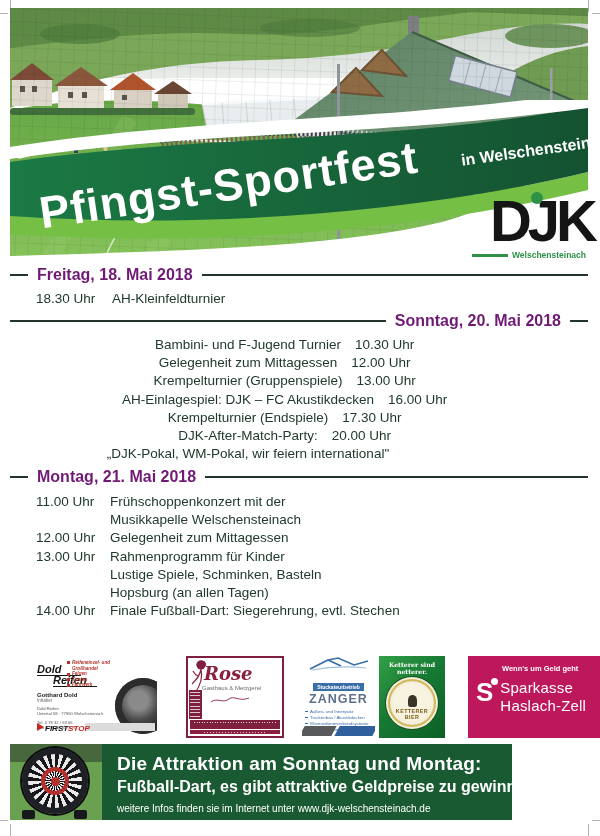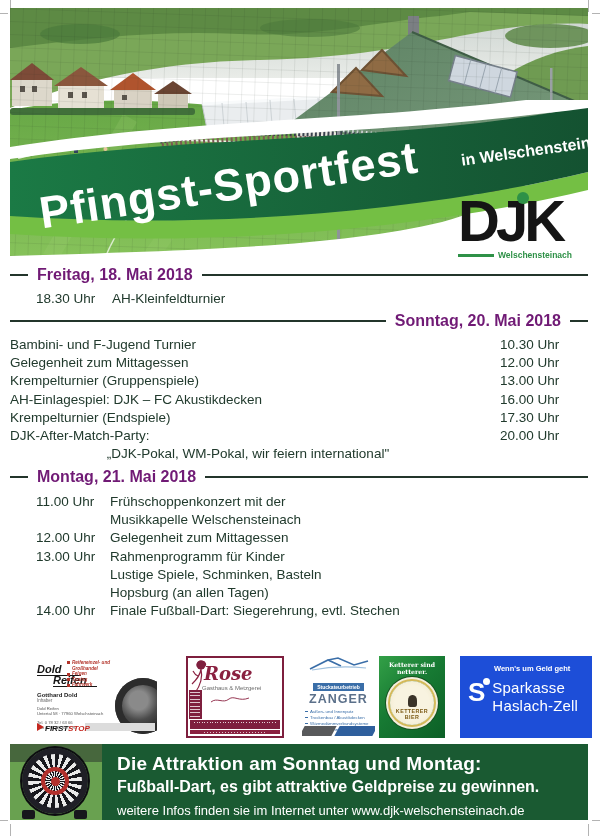--- a/index.html
+++ b/index.html
@@ -16,42 +16,42 @@
   .photo-art{position:absolute;left:0;top:0;width:100%;height:100%}
   .wave{position:absolute;left:0;bottom:0;width:100%;height:158px}
 
   .banner-title{position:absolute;left:36px;top:188px;z-index:6;color:#fff;
     font-size:45px;font-weight:bold;letter-spacing:1px;white-space:nowrap;
     transform:rotate(-8.5deg);transform-origin:0 0;}
   .banner-sub{position:absolute;left:460px;top:152px;z-index:6;color:#fff;
     font-size:16px;font-weight:bold;white-space:nowrap;
     transform:rotate(-8deg);transform-origin:0 0;}
 
-  .djk{position:absolute;left:458px;top:194px;width:122px;z-index:7;text-align:left}
+  .djk{position:absolute;left:472px;top:194px;width:122px;z-index:7;text-align:right}
   .djk-word{font-size:58px;line-height:.92;font-weight:900;color:#151515;letter-spacing:-4px}
   .djk-dot{position:absolute;left:59px;top:-2px;width:12px;height:12px;border-radius:50%;background:#2e9147}
   .djk-under{display:flex;align-items:center;margin-top:3px}
   .djk-rule{flex:0 0 36px;height:3px;background:#2e9147}
   .djk-place{margin-left:4px;font-size:8.5px;font-weight:bold;color:#2e9147;white-space:nowrap}
 
   
   .sec{position:absolute;left:10px;width:578px;color:#213a2d}
   .day-head{display:flex;align-items:center;gap:9px}
   .day-head h2{font-size:16px;font-weight:bold;color:#701a75;white-space:nowrap}
   .rule{height:2px;background:#23352b}
   .rule.sm{flex:0 0 18px}
   .rule.grow{flex:1}
 
   .sec-fri{top:266px}
   .fri-row{display:flex;margin:7px 0 0 26px;font-size:13.5px}
   .fri-row .time{flex:0 0 60px;margin-right:16px}
 
   .sec-sun{top:312px}
   .sun-rows{margin-top:6px}
-  .sun-row{display:flex;justify-content:space-between;padding-right:26px;font-size:13.5px;line-height:18.2px}
+  .sun-row{display:flex;justify-content:center;padding-right:26px;font-size:13.5px;line-height:18.2px}
   .sun-row .ev{text-align:right}
   .sun-row .tm{flex:0 0 62px;margin-left:14px}
   .sun-foot{font-size:13.5px;line-height:18.2px;text-align:center;padding-right:102px}
 
   .sec-mon{top:468px}
   .mon-rows{margin:7px 0 0 26px}
   .mon-row{display:flex;font-size:13.5px;line-height:18.2px}
   .mon-row .mtime{flex:0 0 60px;margin-right:14px}
 
   
@@ -110,41 +110,41 @@
   .c-ketterer{width:66px;margin-left:2px;background:linear-gradient(135deg,#33a047 0%,#177a33 45%,#0c5f26 100%);text-align:center}
   .kt-slogan{margin-top:5px;font-family:"DejaVu Serif",serif;font-weight:bold;font-size:6.2px;color:#fff}
   .kt-label{width:44px;height:44px;margin:6px auto 0;border-radius:50%;
     background:radial-gradient(#f8f3e0 55%,#efe5c5 100%);
     box-shadow:0 0 0 2px #d4b959,0 0 0 4px #f4efdc,0 0 0 5px #14521f;
     display:flex;flex-direction:column;align-items:center;justify-content:flex-end;padding-bottom:5px}
   .kt-fig{width:9px;height:12px;background:#3a3328;border-radius:45% 45% 25% 25%;margin-bottom:1px}
   .kt-n1,.kt-n2{font-size:5.4px;font-weight:bold;color:#7c5b16;letter-spacing:.4px;line-height:6px}
 
   
-  .c-sparkasse{width:132px;margin-left:15px;background:#1d4ed8;color:#fff}
+  .c-sparkasse{width:132px;margin-left:23px;background:#be185d;color:#fff}
   .sp-slogan{margin:8px 0 6px 34px;font-size:7.5px;font-weight:bold}
   .sp-row{display:flex;align-items:flex-start}
   .sp-s{position:relative;font-size:26px;font-weight:900;line-height:.9;margin:2px 7px 0 8px}
   .sp-s::after{content:"";position:absolute;top:-3px;right:-5px;width:7px;height:7px;border-radius:50%;background:#fff}
   .sp-n{font-size:15px;line-height:18px;letter-spacing:.2px}
 
   
-  .footer-banner{position:absolute;left:10px;top:744px;width:578px;height:76px;background:#1a5a32;display:flex}
+  .footer-banner{position:absolute;left:10px;top:744px;width:502px;height:76px;background:#1a5a32;display:flex}
   .dart{position:relative;width:92px;height:100%;background:linear-gradient(#47673d 0 24%,#69a150 24%);overflow:hidden;flex:none}
   .board{position:absolute;left:12px;top:4px;width:66px;height:66px;border-radius:50%;
     background:repeating-conic-gradient(#17171c 0 9deg,#e9e9e9 9deg 18deg);
     border:6px solid #1f1f26;box-shadow:0 0 0 2px #0c0c10}
   .board-ring{position:absolute;left:50%;top:50%;width:28px;height:28px;margin:-14px 0 0 -14px;border:4px solid #b3302c;border-radius:50%}
   .board-bull{position:absolute;left:50%;top:50%;width:9px;height:9px;margin:-4.5px 0 0 -4.5px;background:#b3302c;border-radius:50%}
   .board-foot{position:absolute;bottom:1px;width:13px;height:9px;background:#17171c;border-radius:2px}
   .bf1{left:12px}.bf2{left:64px}
   .footer-text{flex:1;padding:9px 6px 0 15px;color:#fff}
   .ft1{font-size:19px;font-weight:bold;letter-spacing:.2px;white-space:nowrap}
   .ft2{font-size:16px;font-weight:bold;margin-top:3px;white-space:nowrap}
-  .ft3{font-size:13px;margin-top:7px;white-space:nowrap}
+  .ft3{font-size:10px;margin-top:7px;white-space:nowrap}
 </style>
 </head>
 <body>
 
 <div class="page">
 
   <div class="crop v" style="left:10px;top:0"></div>
   <div class="crop h" style="left:0;top:13px"></div>
   <div class="crop v" style="left:588px;top:0"></div>
   <div class="crop h" style="left:592px;top:13px"></div>

